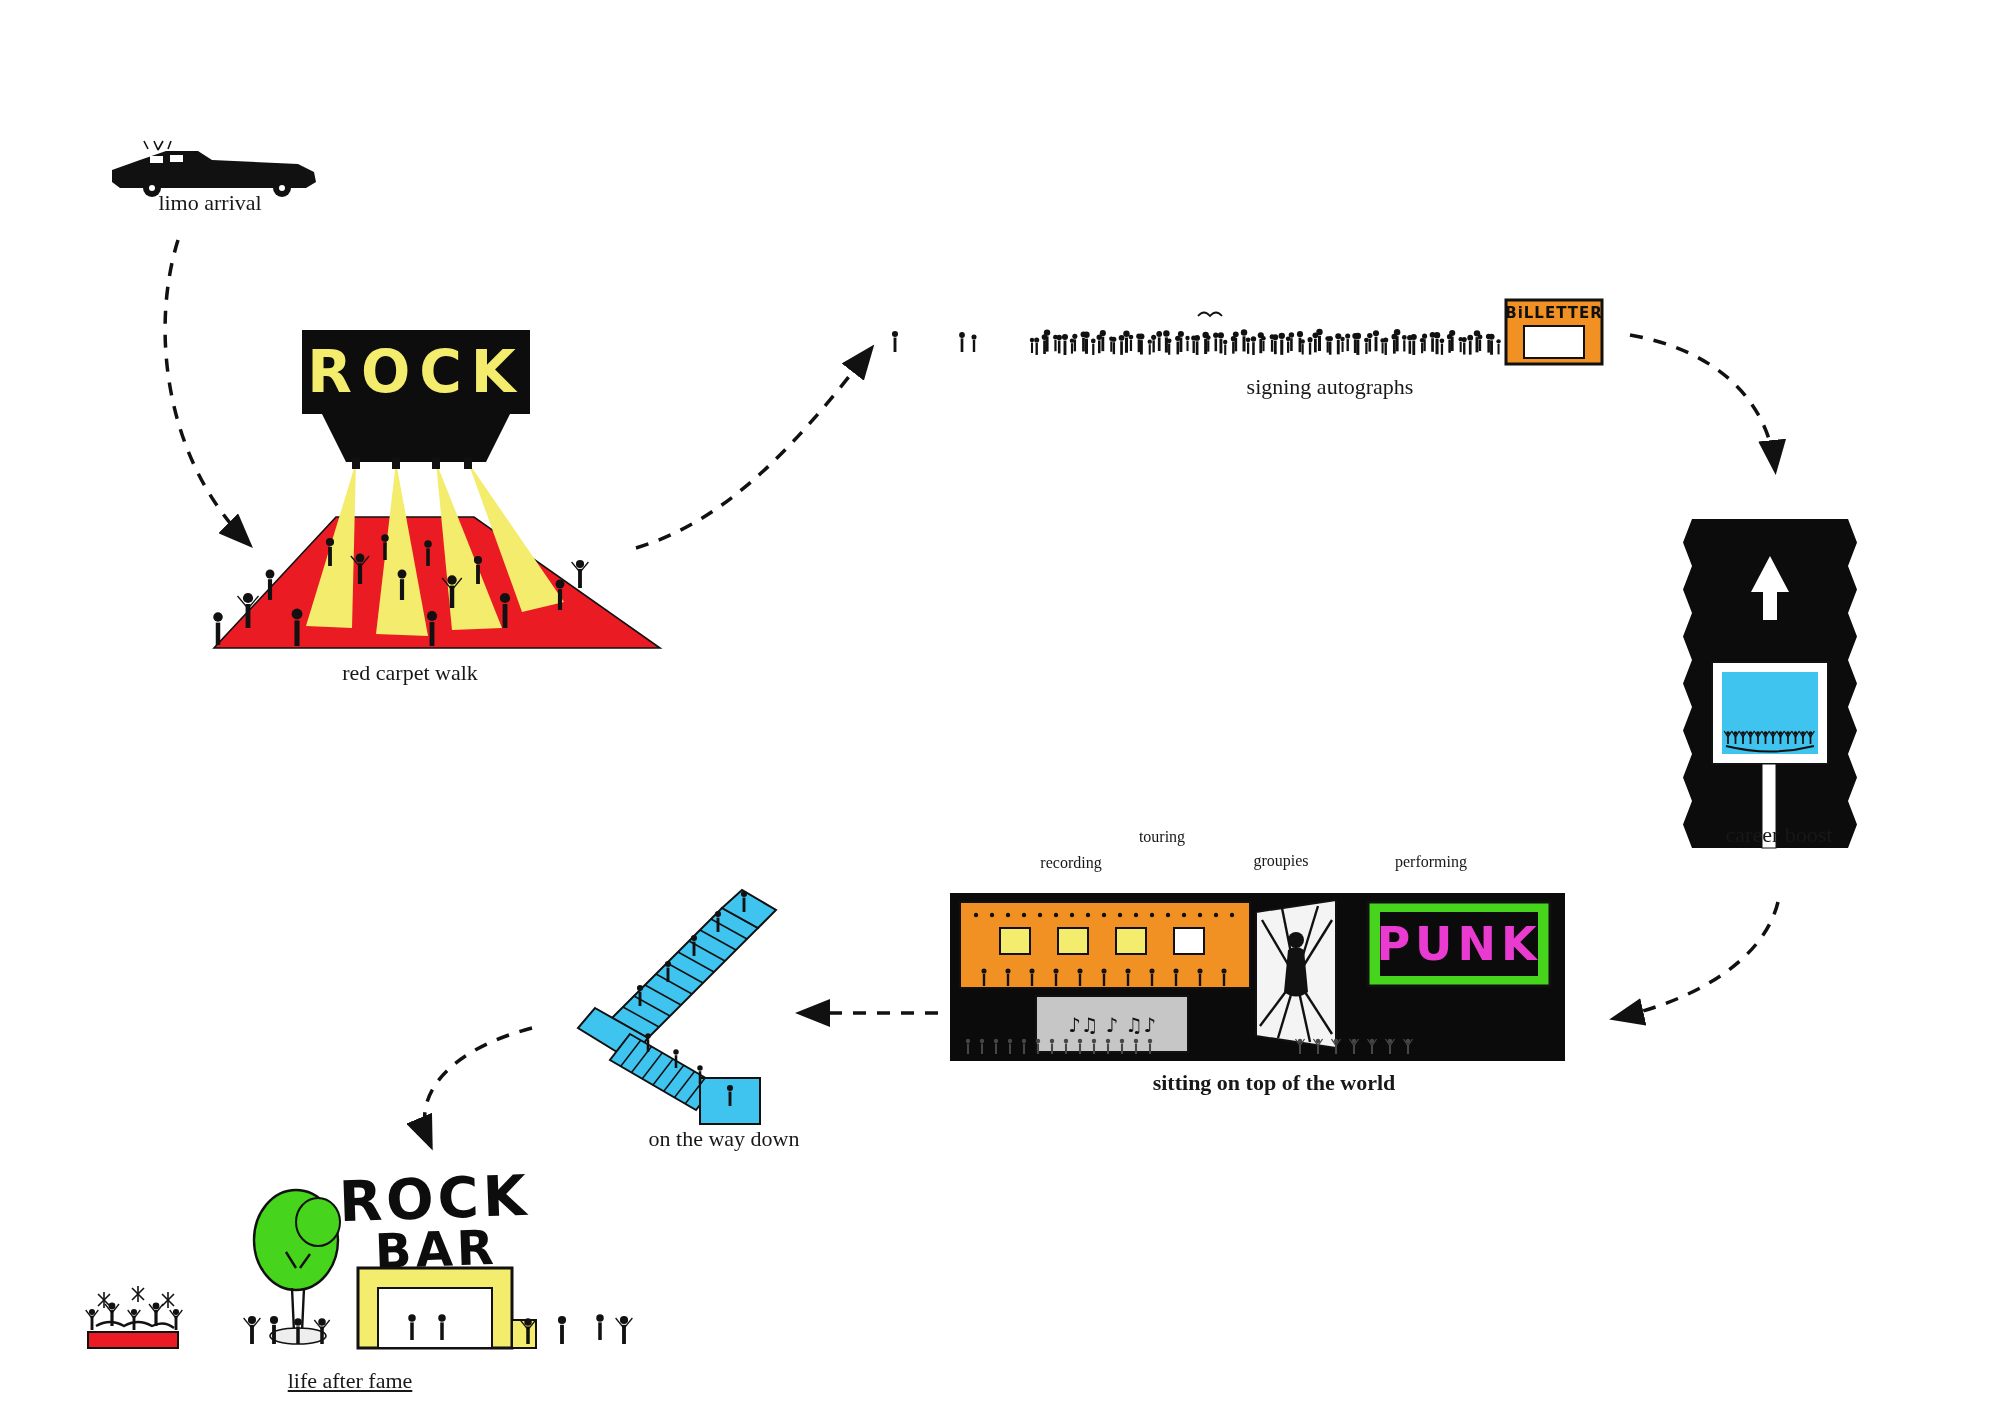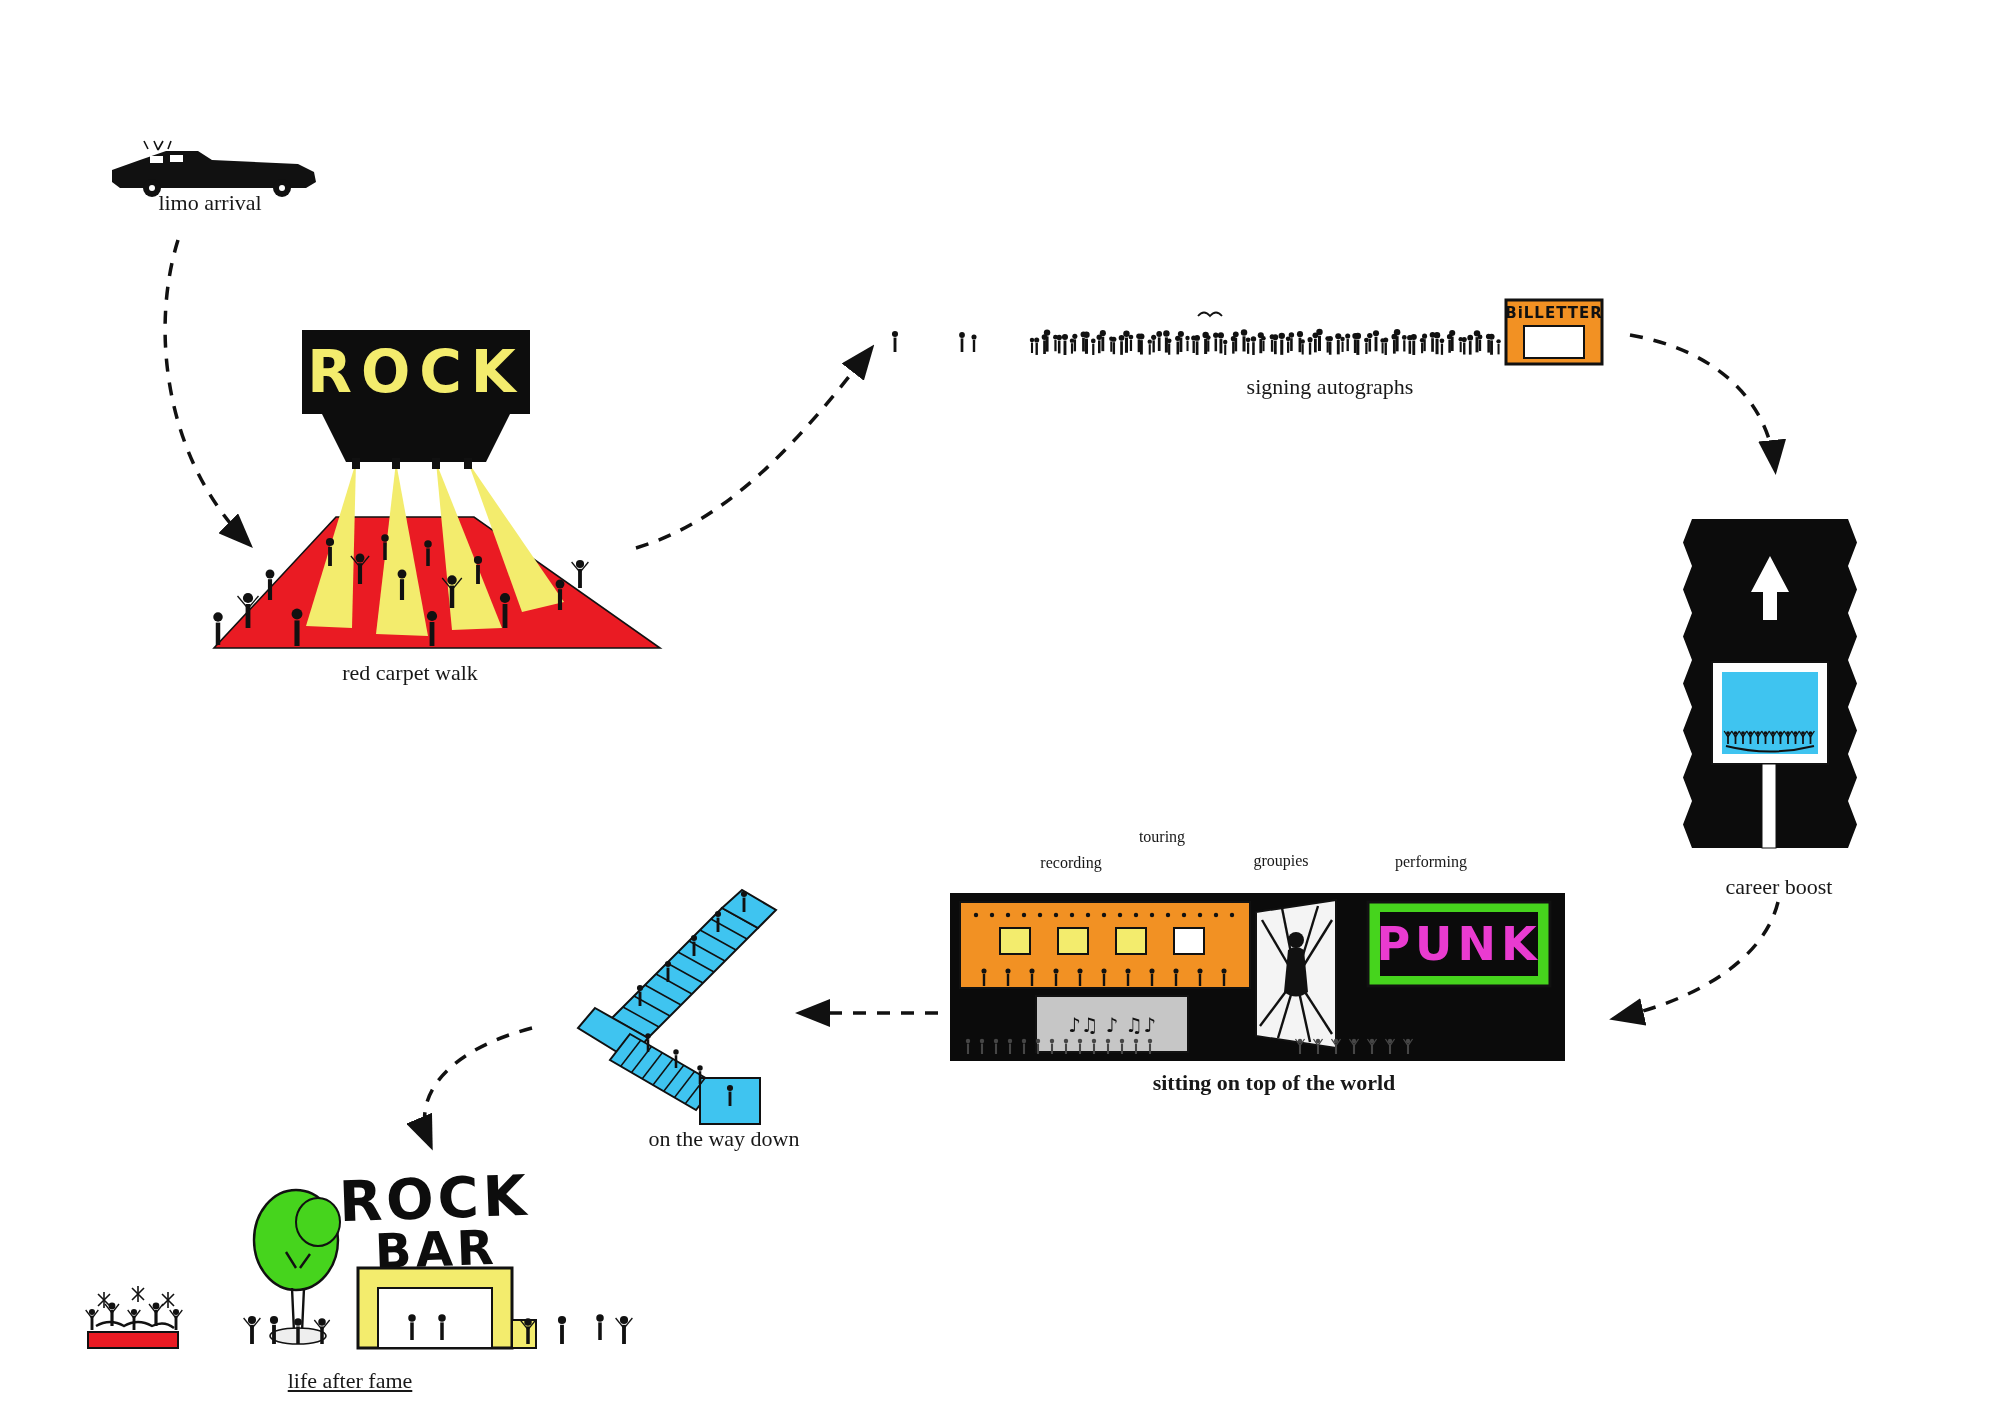--- a/index.html
+++ b/index.html
@@ -587,21 +587,21 @@
           <line x1="624" y1="1324.8" x2="624" y2="1344" stroke="#111" stroke-width="3.84"></line>
           <line x1="624" y1="1328.4" x2="615.6" y2="1318" stroke="#111" stroke-width="1.3"></line>
           <line x1="624" y1="1328.4" x2="632.4" y2="1318" stroke="#111" stroke-width="1.3"></line>
         </g>
   </g>
 </svg>
 
 <div class="lbl" style="left:210px;top:190px;">limo arrival</div>
 <div class="lbl" style="left:410px;top:660px;">red carpet walk</div>
 <div class="lbl" style="left:1330px;top:374px;">signing autographs</div>
-<div class="lbl" style="left:1779px;top:874px;">career boost</div>
+<div class="lbl" style="left:1779px;top:822px;">career boost</div>
 <div class="lbl small" style="left:1071px;top:854px;">recording</div>
 <div class="lbl small" style="left:1162px;top:828px;">touring</div>
 <div class="lbl small" style="left:1281px;top:852px;">groupies</div>
 <div class="lbl small" style="left:1393px;top:853px;margin-left:38px;">performing</div>
 <div class="lbl" style="left:1274px;top:1070px;font-weight:bold;">sitting on top of the world</div>
 <div class="lbl" style="left:724px;top:1126px;">on the way down</div>
 <div class="lbl" style="left:350px;top:1368px;text-decoration:underline;">life after fame</div>
 
 </div>
 

